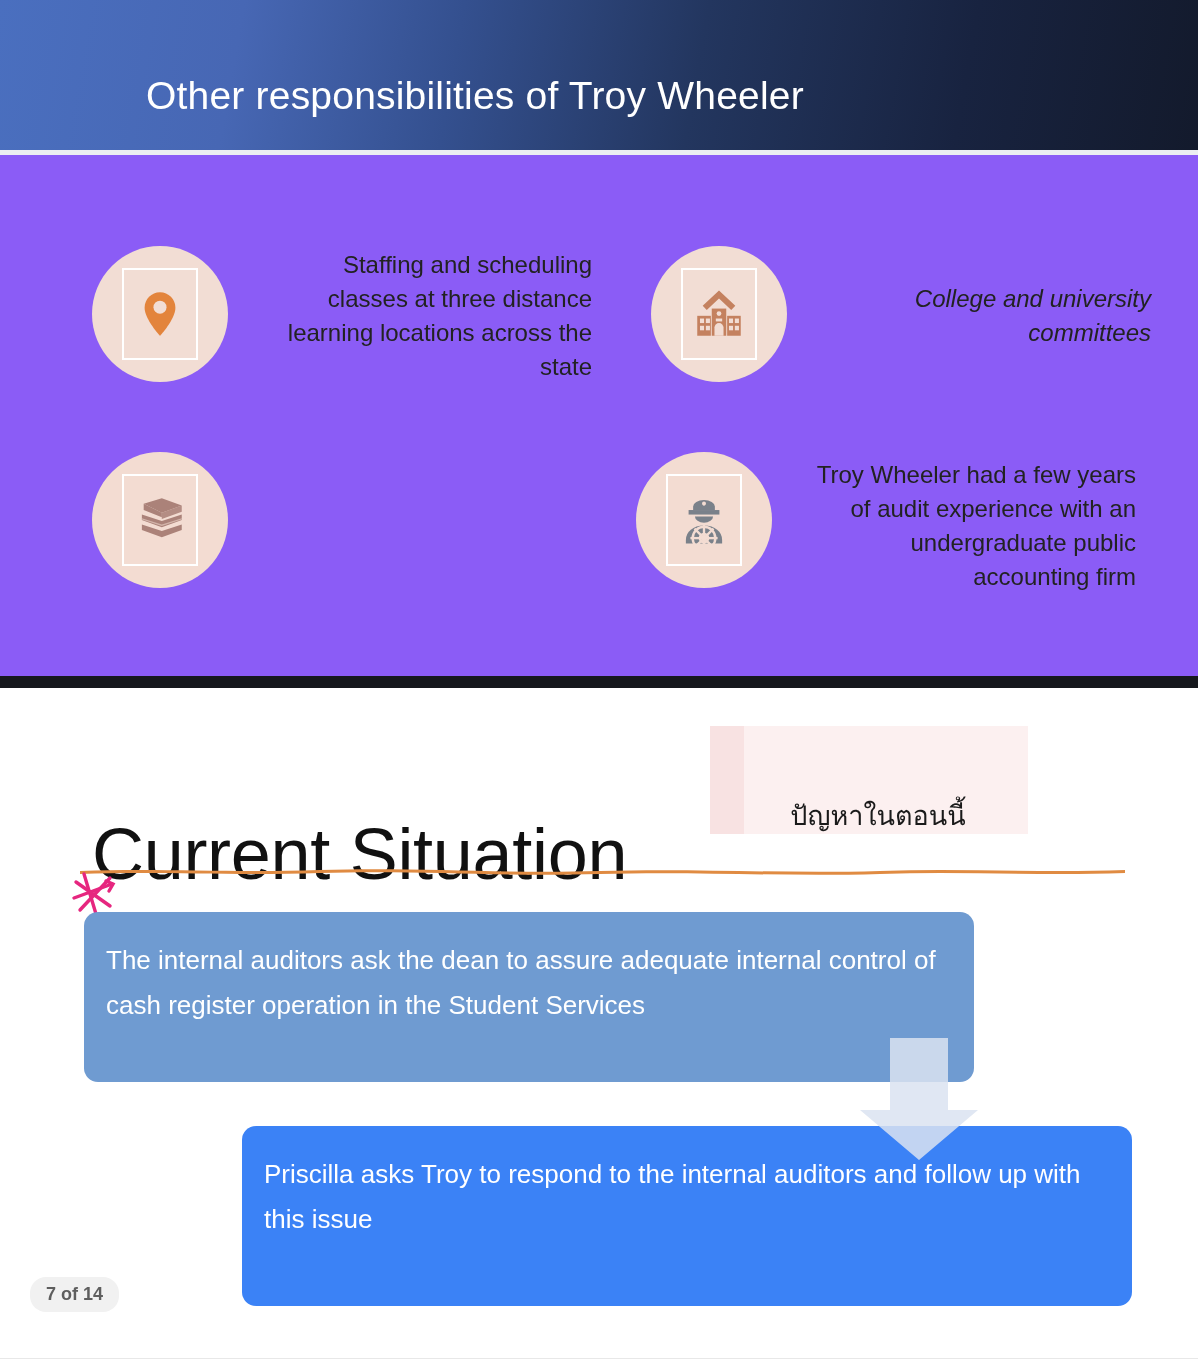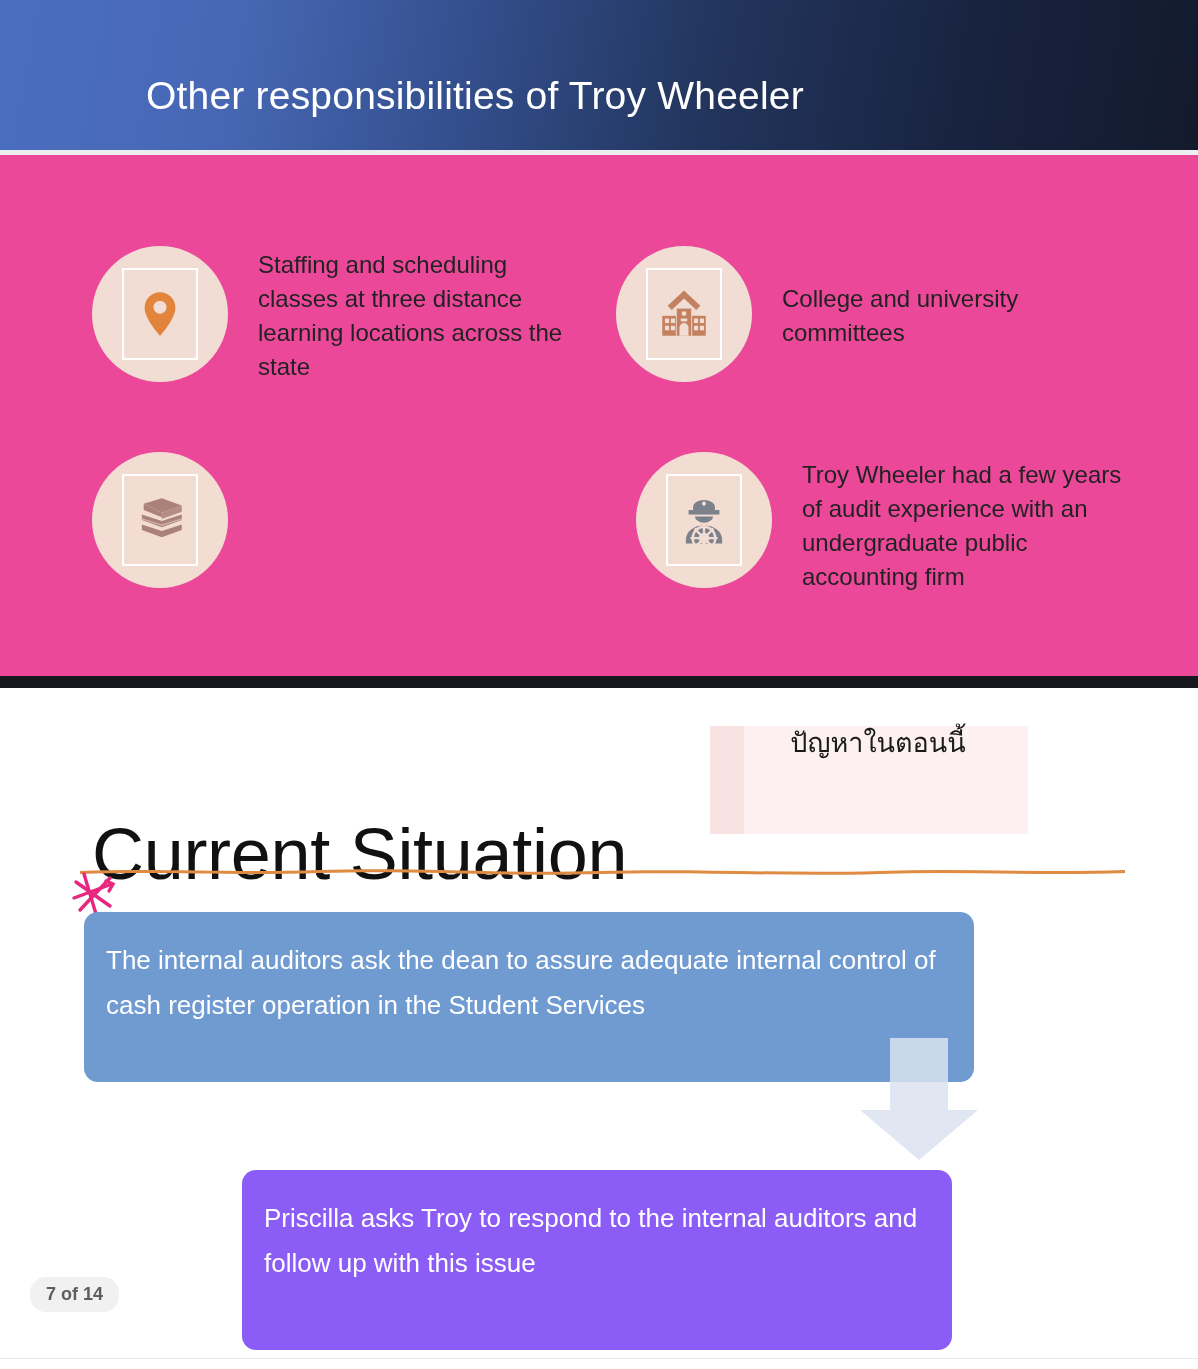--- a/index.html
+++ b/index.html
@@ -15,21 +15,21 @@
     font-family: "Liberation Sans", sans-serif;
     -webkit-font-smoothing: antialiased;
   }
 
   
   .slide-one {
     position: absolute;
     left: 0; top: 0;
     width: 1198px;
     height: 680px;
-    background: #ec4899;
+    background: #8b5cf6;
   }
   .banner {
     position: absolute;
     left: 0; top: 0;
     width: 1198px;
     height: 150px;
     background: linear-gradient(100deg, #4a6fbf 0%, #4767b4 18%, #2c4versus 30%, #23365f 55%, #17203a 78%, #141b2d 100%);
     background: linear-gradient(100deg, #4a6fbf 0%, #4767b4 20%, #2e4madeup 30%, #24365f 55%, #17203a 80%, #131a2c 100%);
     background: linear-gradient(100deg, #4a6fbf 0%, #4767b4 20%, #34508f 38%, #23365f 58%, #182340 80%, #131a2c 100%);
   }
@@ -50,23 +50,24 @@
     width: 1198px;
     height: 5px;
     background: #eceef2;
   }
 
   
   .feature {
     position: absolute;
     display: flex;
     align-items: flex-start;
+    text-align: right;
   }
   .feat-1 { left: 92px;  top: 246px; width: 500px; }
-  .feat-2 { left: 616px; top: 246px; width: 500px; }
+  .feat-2 { left: 651px; top: 246px; width: 500px; font-style: italic; }
   .feat-3 { left: 92px;  top: 452px; width: 500px; }
   .feat-4 { left: 636px; top: 452px; width: 500px; }
 
   .icon-bubble {
     position: relative;
     flex: 0 0 auto;
     width: 136px;
     height: 136px;
     border-radius: 50%;
     background: #f2ddd4;
@@ -132,21 +133,21 @@
     white-space: nowrap;
   }
   .thai-card {
     position: absolute;
     left: 710px;
     top: 38px;
     width: 318px;
     height: 108px;
     background: #fcf0f0;
     display: flex;
-    align-items: flex-start;
+    align-items: flex-end;
     justify-content: center;
   }
   .thai-card-stripe {
     position: absolute;
     left: 0; top: 0;
     width: 34px;
     height: 108px;
     background: #f8e2e2;
   }
   .thai-text {
@@ -186,25 +187,24 @@
     left: 84px;
     top: 224px;
     width: 890px;
     height: 170px;
     background: #6f9bd1;
     z-index: 3;
   }
   .callout-green {
     left: 242px;
     top: 438px;
-    width: 710px;
+    width: 890px;
     height: 180px;
-    background: #8b5cf6;
+    background: #3b82f6;
     z-index: 3;
-    margin-top: 44px;
   }
   .callout p { margin: 0; }
 
   .down-arrow {
     position: absolute;
     left: 854px;
     top: 350px;
     width: 130px;
     height: 122px;
     z-index: 4;

